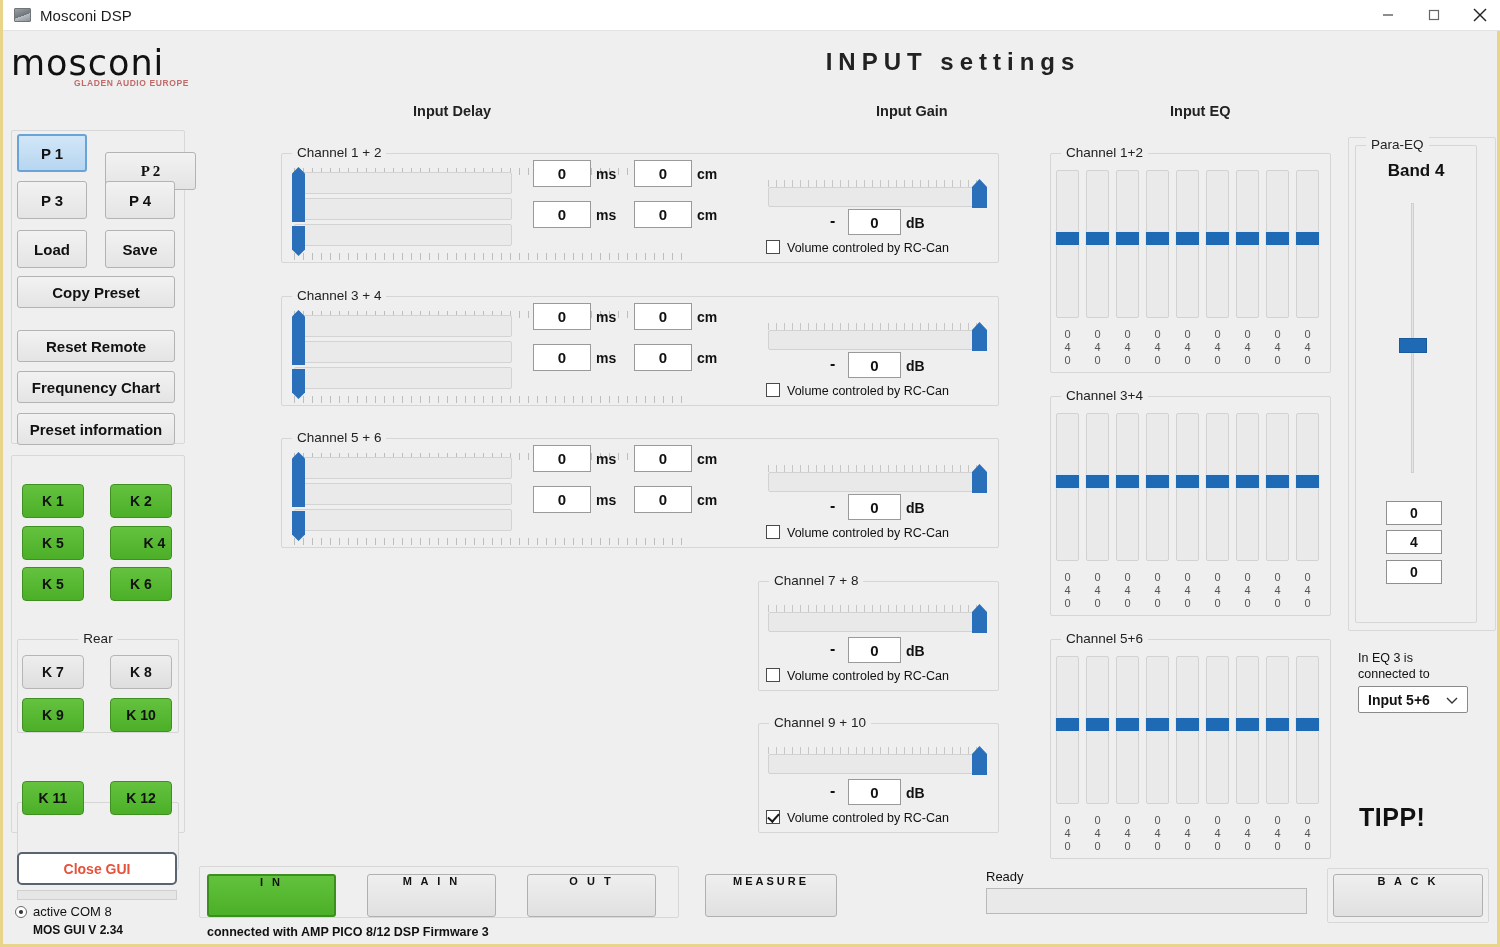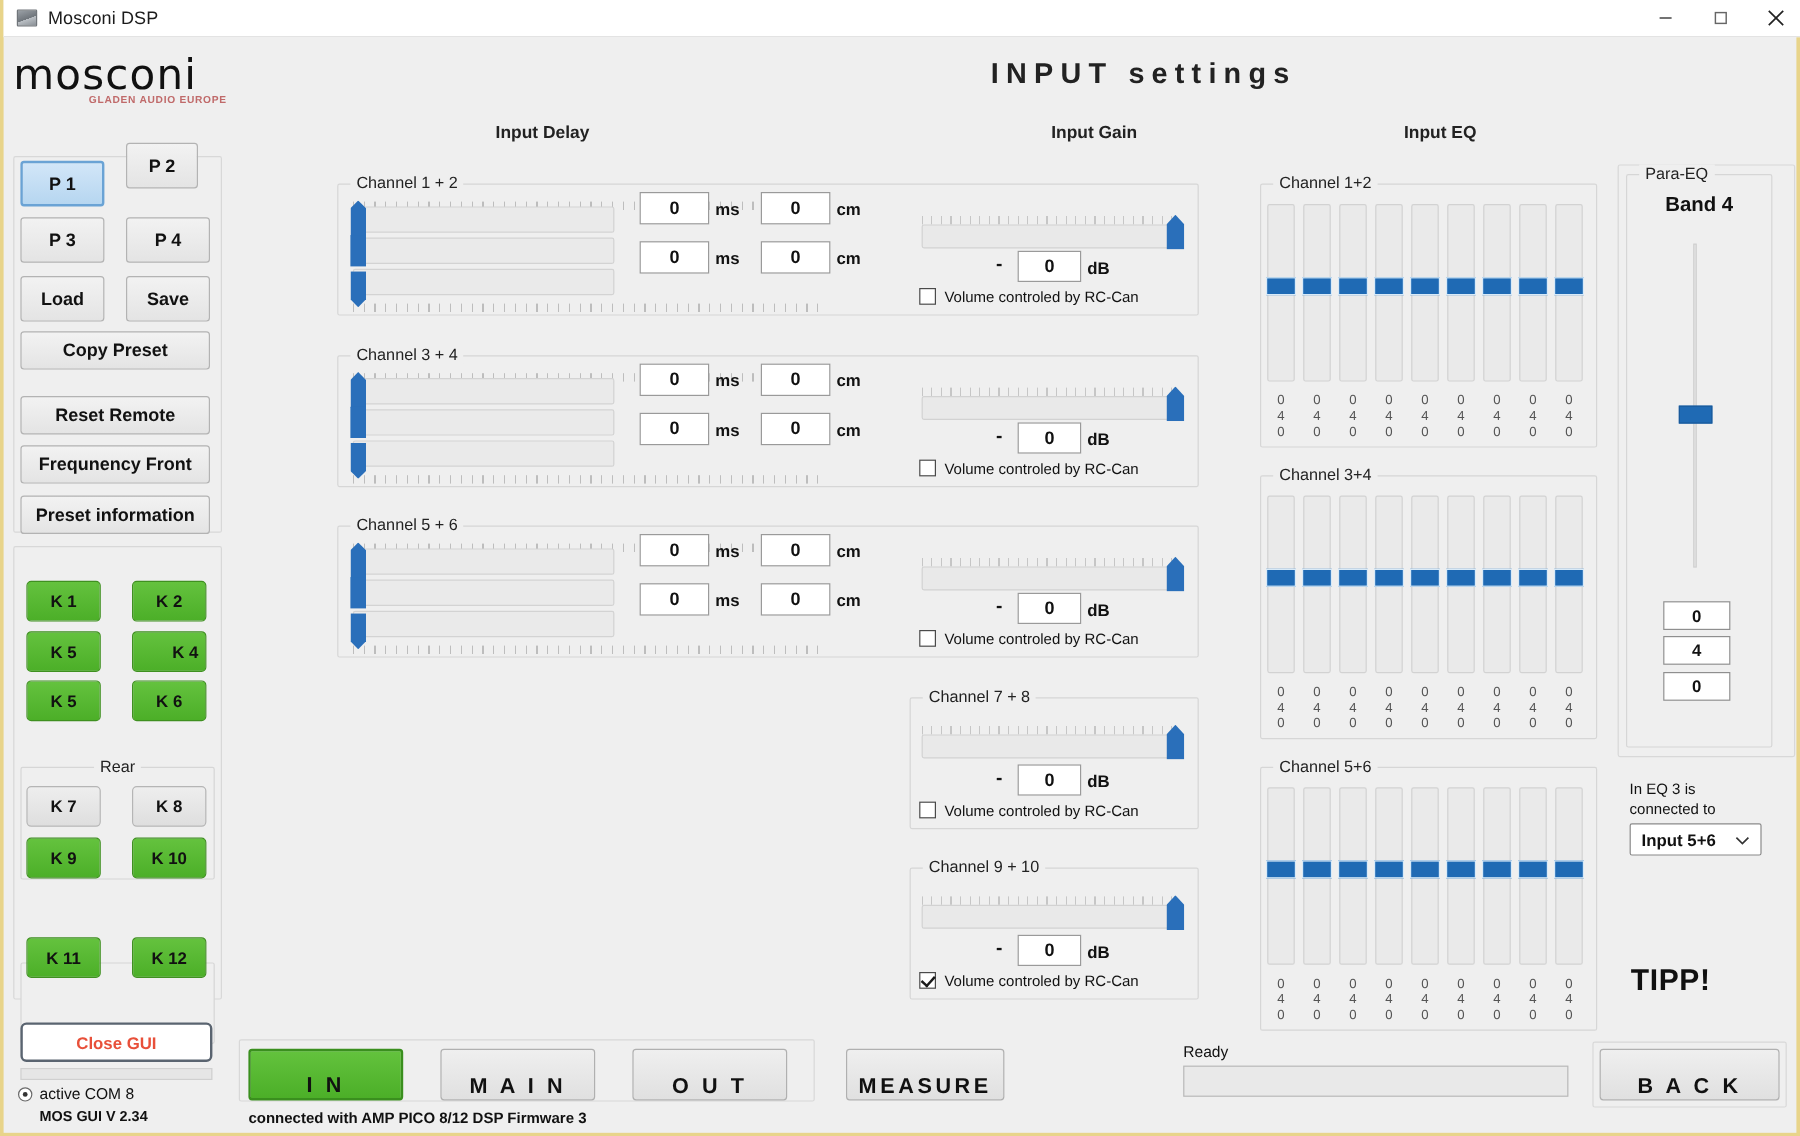--- a/index.html
+++ b/index.html
@@ -170,22 +170,22 @@
     font-size: 14px; font-weight: bold; color: #111;
   }
   .dd-arrow { margin-left: auto; margin-right: 9px; }
   .info-text { position: absolute; font-size: 12.5px; color: #111; line-height: 16px; }
   .tipp { position: absolute; font-size: 25px; font-weight: bold; color: #111; letter-spacing: .5px; }
   
   .navbtn {
     position: absolute; height: 43px;
     border: 1px solid #b0b0b0; border-radius: 3px;
     background: linear-gradient(180deg,#efefef,#e0e0e0);
-    display: flex; align-items: flex-end; justify-content: center;
-    font-size: 18px; font-weight: bold; letter-spacing: 3px; color: #111;
+    display: flex; align-items: flex-start; justify-content: center;
+    font-size: 11px; font-weight: bold; letter-spacing: 3px; color: #111;
   }
   .navbtn.active {
     background: linear-gradient(180deg,#63c23d,#4caf28); border: 2px solid #3a8f1e;
   }
   .statusbox {
     position: absolute; background: #e9e9e9; border: 1px solid #b9b9b9;
   }
   .ready-lbl { position: absolute; font-size: 13px; color: #111; }
   .conn-text { position: absolute; font-size: 12.5px; font-weight: bold; color: #111; }
 </style>
@@ -225,21 +225,21 @@
   <div class="main-title">INPUT  settings</div>
   <div class="col-head" style="left:410px; top:103px;">Input Delay</div>
   <div class="col-head" style="left:833px; top:103px;margin-left:40px;">Input Gain</div>
   <div class="col-head" style="left:1167px; top:103px;">Input EQ</div>
 
   <div class="panel-box" style="left:8px; top:130px; width:174px; height:314px;"></div>
 
   <div class="btn sel" style="left:14px; top:134px; width:70px; height:38px;">
     <span>P 1</span>
   </div>
-  <div class="btn" style="left:102px; top:119px; width:60px; height:38px;">
+  <div class="btn" style="left:102px; top:152px; width:91px; height:38px;font-family:Liberation Serif, serif;">
     <span>P 2</span>
   </div>
   <div class="btn" style="left:14px; top:181px; width:70px; height:38px;">
     <span>P 3</span>
   </div>
   <div class="btn" style="left:102px; top:181px; width:70px; height:38px;">
     <span>P 4</span>
   </div>
   <div class="btn" style="left:14px; top:230px; width:70px; height:38px;">
     <span>Load</span>
@@ -247,21 +247,21 @@
   <div class="btn" style="left:102px; top:230px; width:70px; height:38px;">
     <span>Save</span>
   </div>
   <div class="btn" style="left:14px; top:276px; width:158px; height:32px;">
     <span>Copy Preset</span>
   </div>
   <div class="btn" style="left:14px; top:330px; width:158px; height:32px;">
     <span>Reset Remote</span>
   </div>
   <div class="btn" style="left:14px; top:371px; width:158px; height:32px;">
-    <span>Frequnency Front</span>
+    <span>Frequnency Chart</span>
   </div>
   <div class="btn" style="left:14px; top:413px; width:158px; height:32px;">
     <span>Preset information</span>
   </div>
 
   <div class="panel-box" style="left:8px; top:455px; width:174px; height:378px;"></div>
 
   <div class="kbtn" style="left:19px; top:484px;">
       <span>K 1</span>
     </div>

